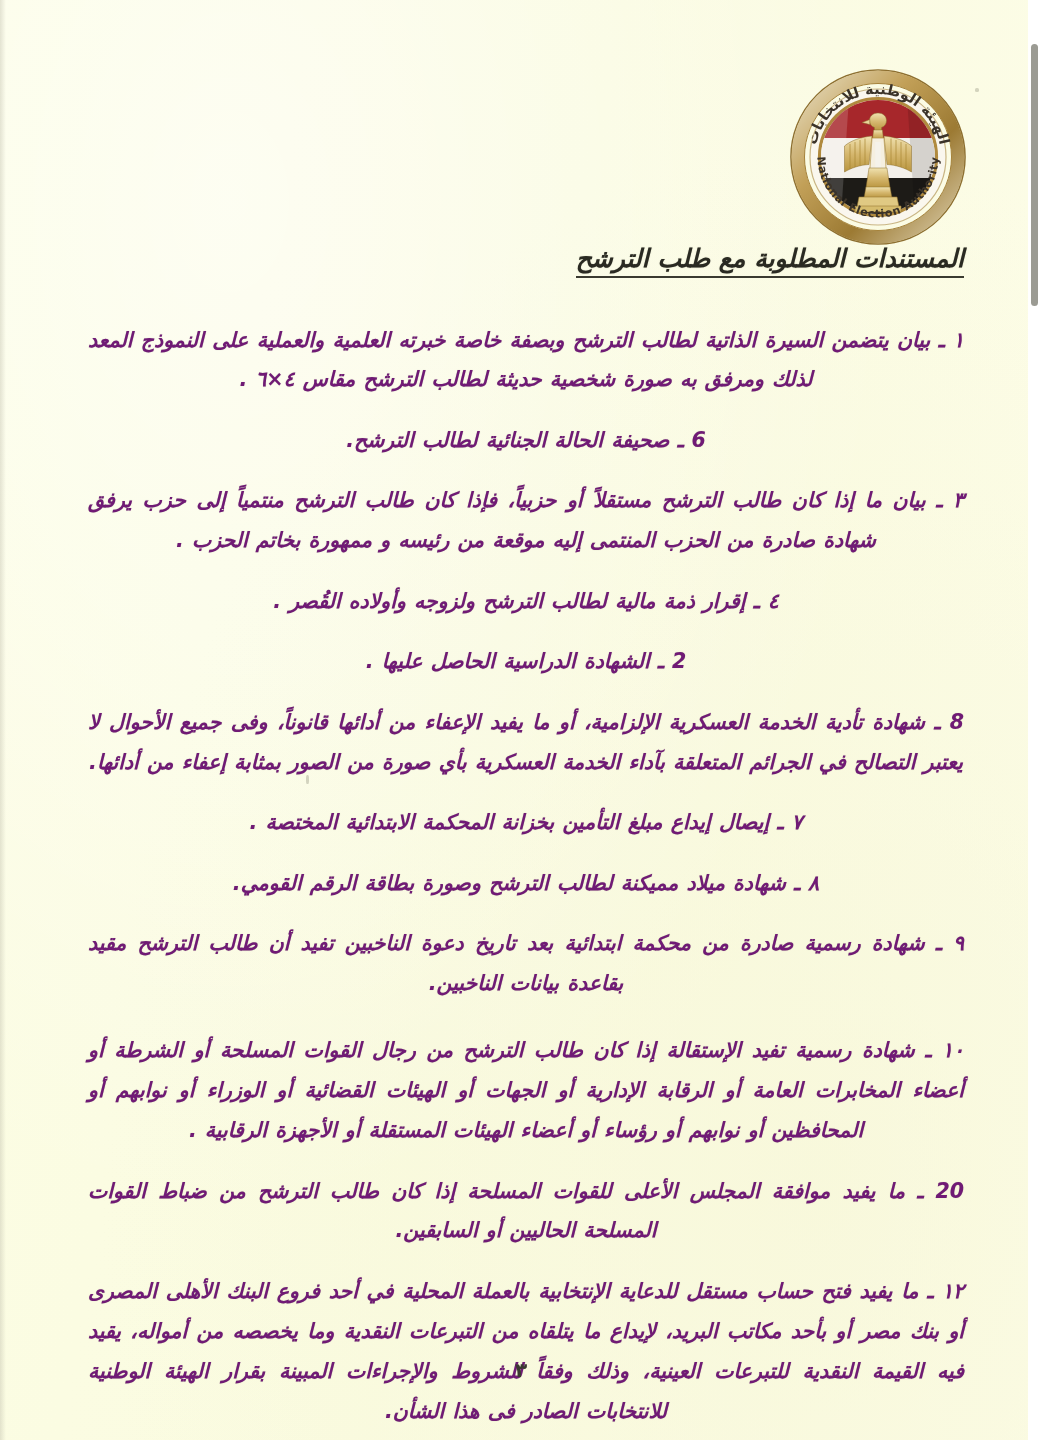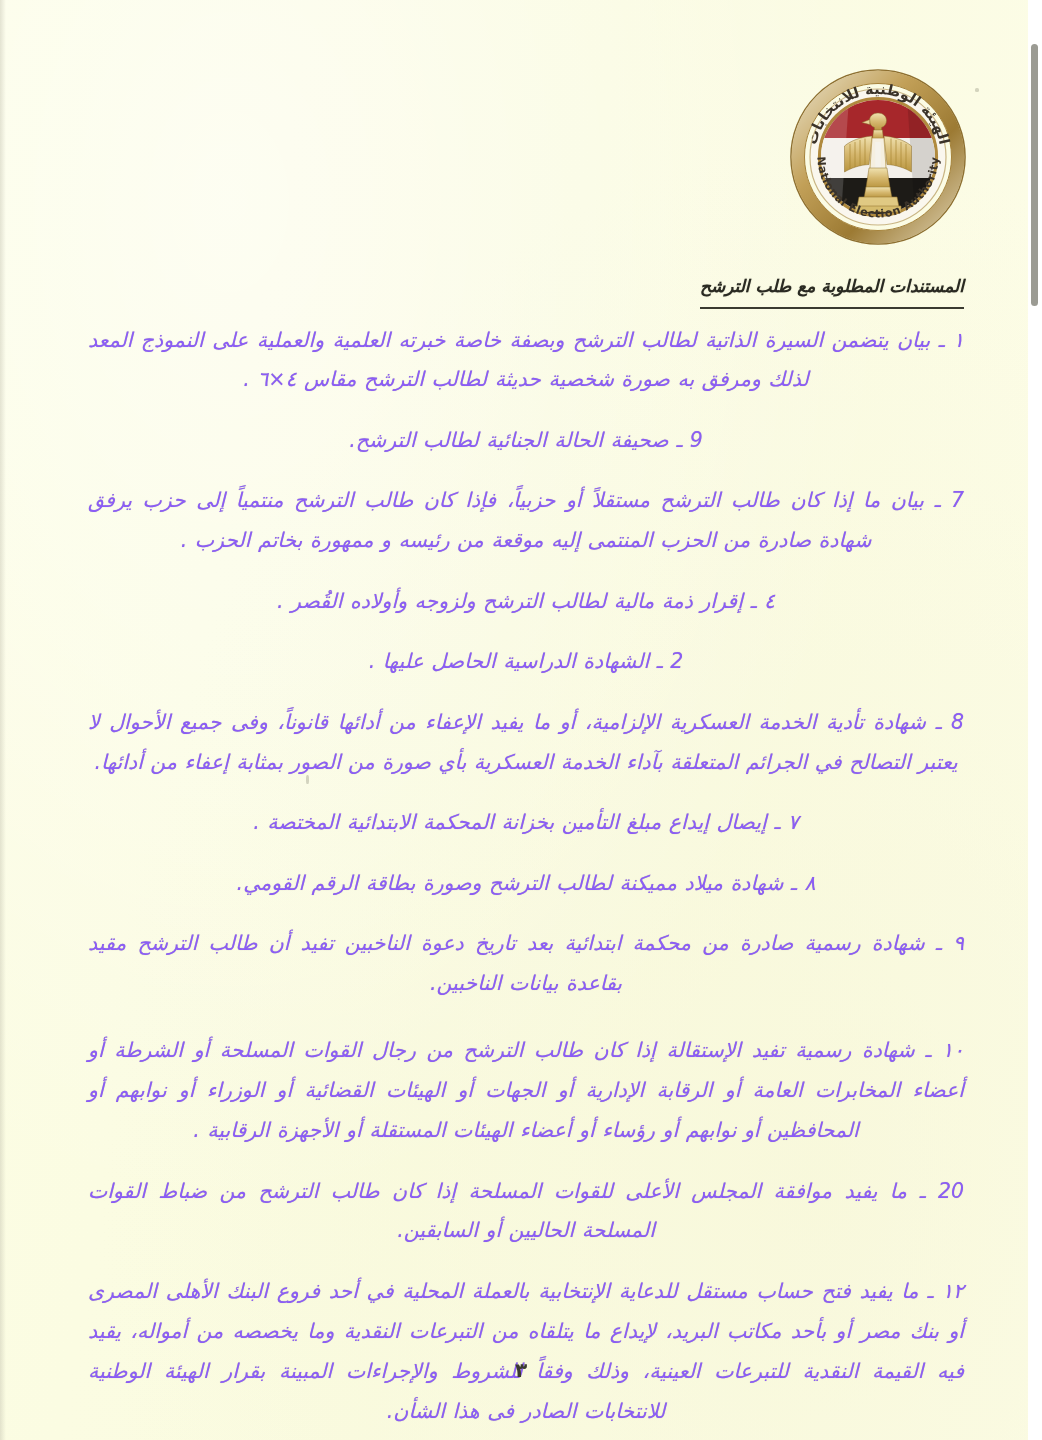--- a/index.html
+++ b/index.html
@@ -64,47 +64,46 @@
   
   #title-wrap {
     position: absolute;
     top: 244px;
     right: 78px;
     z-index: 3;
   }
   #doc-title {
     display: inline-block;
     font-family: "DejaVu Sans", "Liberation Sans", sans-serif;
-    font-size: 17px;
+    font-size: 25px;
     font-weight: 700;
     font-style: italic;
     color: #2a2a22;
     letter-spacing: 0.5px;
-    padding-bottom: 11px;
+    padding-bottom: 3px;
     border-bottom: 2.2px solid #3a3a30;
     white-space: nowrap;
     text-shadow: 0 0 1px rgba(60,60,45,0.38);
-    margin-top: 32px;
   }
 
   
   #doc-body {
     position: absolute;
     top: 300px;
     right: 78px;
     left: 88px;
     z-index: 3;
   }
   .doc-item {
     display: block;
     font-family: "DejaVu Sans", "Liberation Sans", sans-serif;
     font-size: 20.5px;
-    font-weight: 400;
+    font-weight: 700;
     font-style: italic;
-    color: #8b5cf6;
+    color: #701a75;
     line-height: 1.95;
     text-align: justify;
     text-align-last: center;
     margin-bottom: 5px;
     text-shadow: 0 0 0.8px rgba(40,40,30,0.30);
     word-spacing: 1px;
   }
   .doc-item.gap-before { margin-top: 27px; }
   .doc-item.tight { margin-bottom: 2px; }
 
@@ -246,22 +245,22 @@
       </text>
     </svg>
   </div>
 
   <div id="title-wrap">
     <span id="doc-title">المستندات المطلوبة مع طلب الترشح</span>
   </div>
 
   <div id="doc-body">
     <p class="doc-item">١ ـ بيان يتضمن السيرة الذاتية لطالب الترشح وبصفة خاصة خبرته العلمية والعملية على النموذج المعد لذلك ومرفق به صورة شخصية حديثة لطالب الترشح مقاس ٤×٦ .</p>
-    <p class="doc-item tight">9 ـ صحيفة الحالة الجنائية لطالب الترشح.</p>
-    <p class="doc-item">7 ـ بيان ما إذا كان طالب الترشح مستقلاً أو حزبياً،  فإذا كان طالب الترشح منتمياً إلى حزب يرفق شهادة صادرة من الحزب المنتمى إليه موقعة من رئيسه و ممهورة بخاتم الحزب .</p>
+    <p class="doc-item tight">6 ـ صحيفة الحالة الجنائية لطالب الترشح.</p>
+    <p class="doc-item">٣ ـ بيان ما إذا كان طالب الترشح مستقلاً أو حزبياً،  فإذا كان طالب الترشح منتمياً إلى حزب يرفق شهادة صادرة من الحزب المنتمى إليه موقعة من رئيسه و ممهورة بخاتم الحزب .</p>
     <p class="doc-item tight">٤ ـ إقرار ذمة مالية لطالب الترشح ولزوجه وأولاده القُصر .</p>
     <p class="doc-item tight">2 ـ الشهادة الدراسية الحاصل عليها .</p>
     <p class="doc-item">8 ـ شهادة تأدية الخدمة العسكرية الإلزامية، أو ما يفيد الإعفاء من أدائها قانوناً، وفى جميع الأحوال لا يعتبر التصالح في الجرائم المتعلقة بآداء الخدمة العسكرية بأي صورة من الصور بمثابة إعفاء من أدائها.</p>
     <p class="doc-item tight">٧ ـ إيصال إيداع مبلغ التأمين بخزانة المحكمة الابتدائية المختصة .</p>
     <p class="doc-item tight">٨ ـ شهادة ميلاد مميكنة لطالب الترشح وصورة بطاقة الرقم القومي.</p>
     <p class="doc-item">٩ ـ شهادة رسمية صادرة من محكمة ابتدائية بعد تاريخ دعوة الناخبين تفيد أن طالب الترشح مقيد بقاعدة بيانات الناخبين.</p>
     <p class="doc-item gap-before">١٠ ـ شهادة رسمية تفيد الإستقالة إذا كان طالب الترشح من رجال القوات المسلحة أو الشرطة أو أعضاء المخابرات العامة أو الرقابة الإدارية أو الجهات أو الهيئات القضائية أو الوزراء أو نوابهم أو المحافظين أو نوابهم أو رؤساء أو أعضاء الهيئات المستقلة أو الأجهزة الرقابية .</p>
     <p class="doc-item">20 ـ ما يفيد موافقة المجلس الأعلى للقوات المسلحة إذا كان طالب الترشح من ضباط القوات المسلحة الحاليين أو السابقين.</p>
     <p class="doc-item">١٢ ـ ما يفيد فتح حساب مستقل للدعاية الإنتخابية بالعملة المحلية في أحد فروع البنك الأهلى المصرى أو بنك مصر أو بأحد مكاتب البريد، لإيداع ما يتلقاه من التبرعات النقدية وما يخصصه من أمواله، يقيد فيه القيمة النقدية للتبرعات العينية، وذلك وفقاً للشروط والإجراءات المبينة بقرار الهيئة الوطنية للانتخابات الصادر فى هذا الشأن.</p>
   </div>

